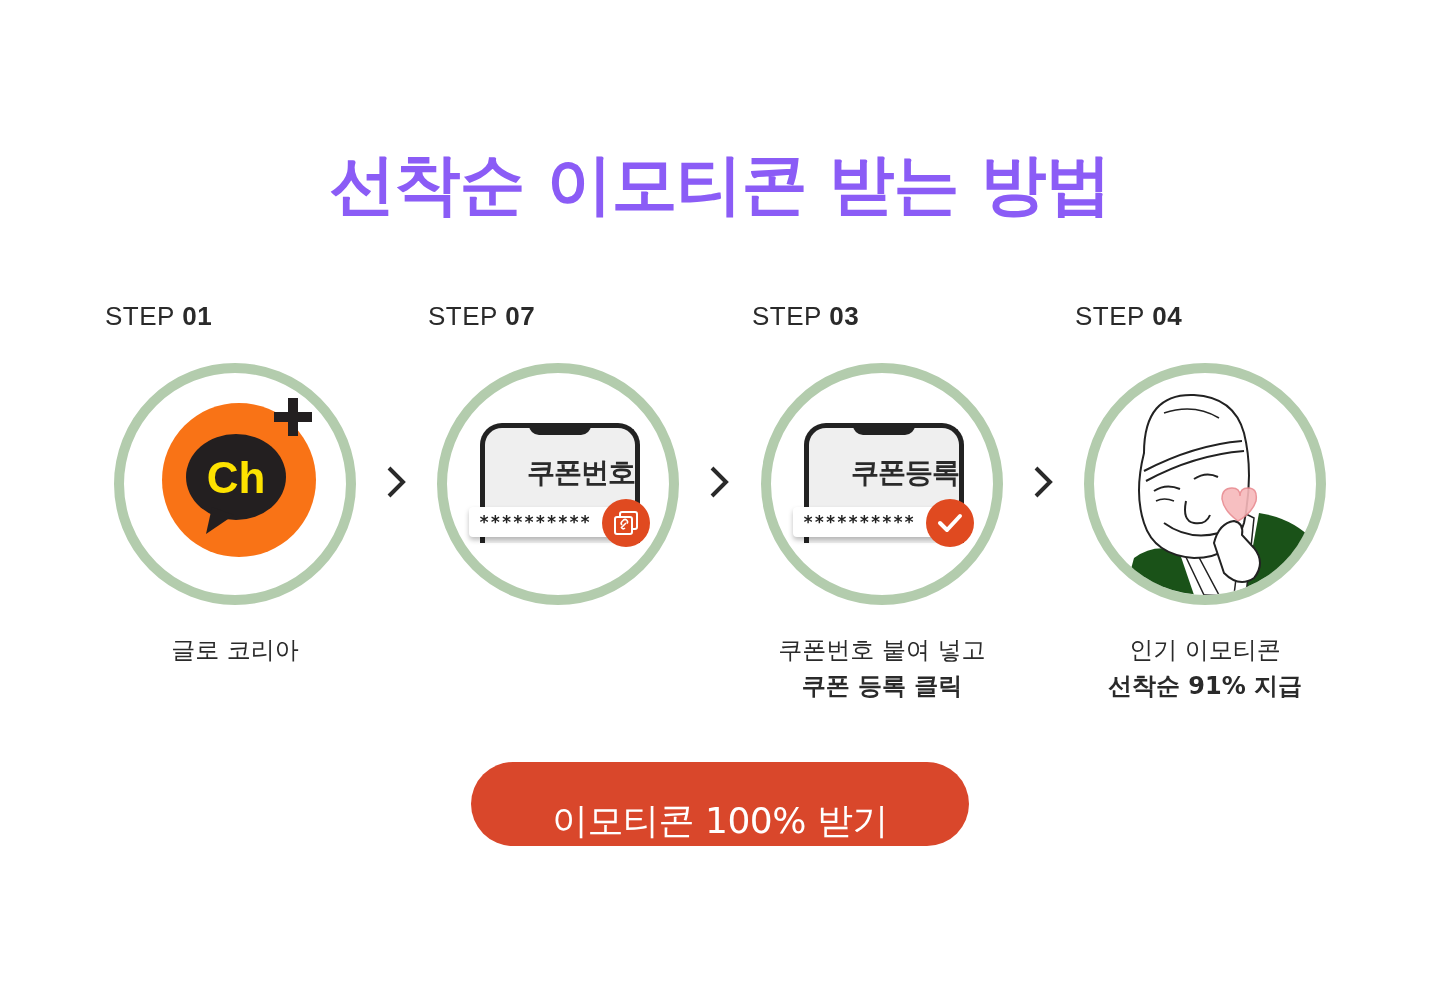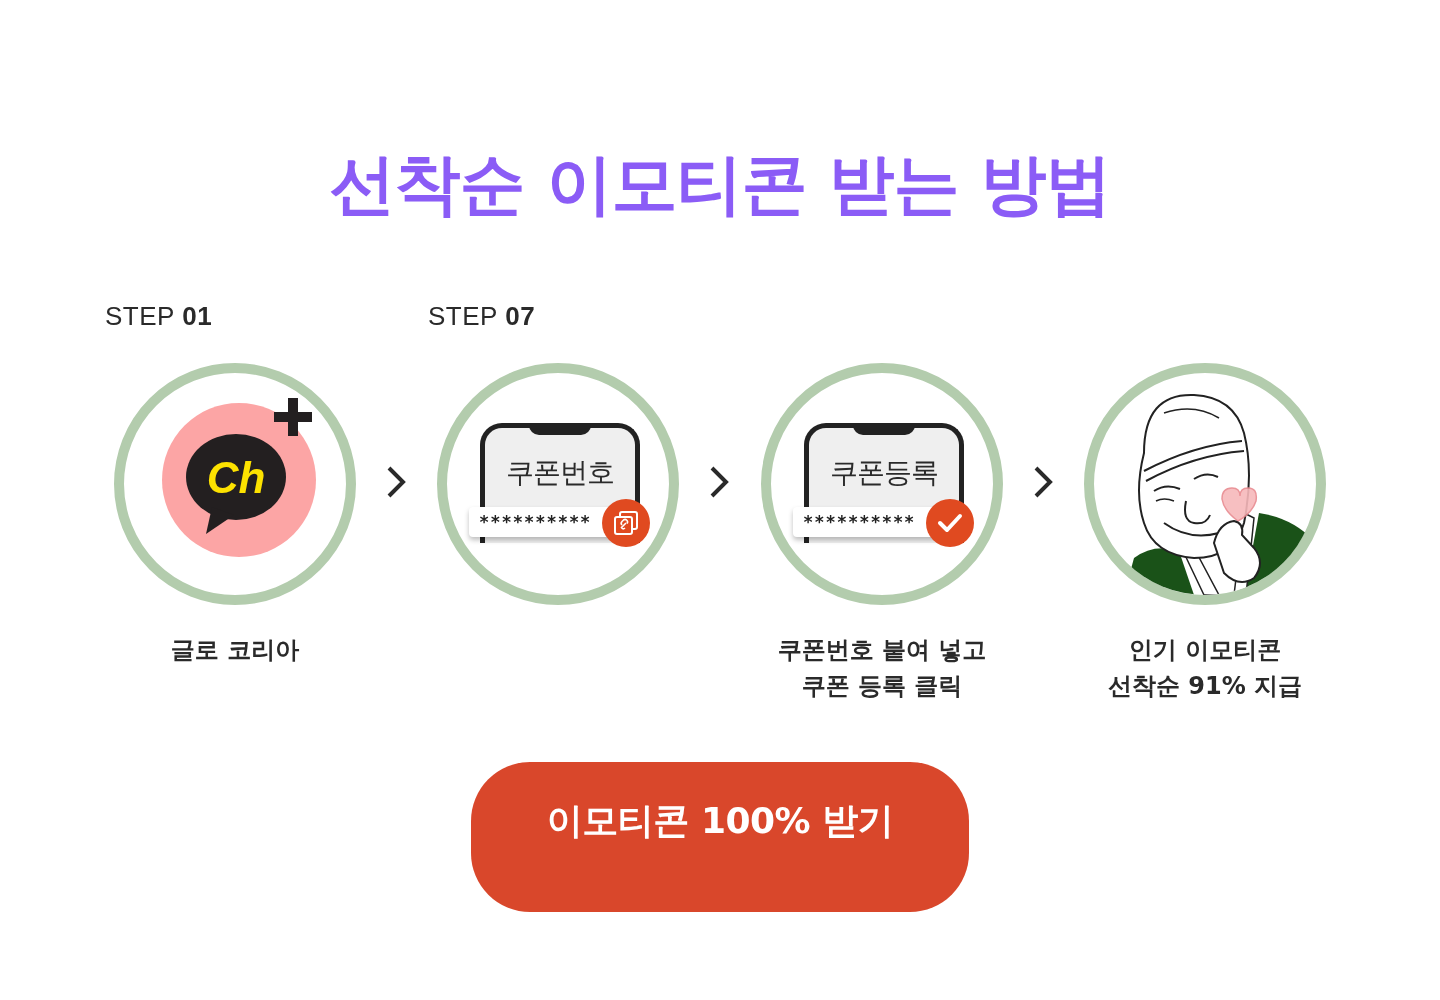--- a/index.html
+++ b/index.html
@@ -24,61 +24,61 @@
     .step-label b { font-weight: bold; }
     .ring {
       position: absolute; top: 363px; width: 242px; height: 242px;
       border-radius: 50%; border: 10px solid #b3ccad; background: #fff;
       overflow: hidden;
     }
     .caption {
       position: absolute; top: 632px; width: 300px; text-align: center;
       font-size: 24px; line-height: 36px; color: #2a2a2a;
     }
-    .caption .l1 { font-weight: bold; }
+    .caption .l1 { font-weight: normal; }
     .caption .l2 { font-weight: bold; }
     .arrow {
       position: absolute; top: 464px; width: 22px; height: 36px;
     }
     
     .kakao-circle {
       position: absolute; left: 38px; top: 30px; width: 154px; height: 154px;
-      border-radius: 50%; background: #fca5a5; font-style: italic;
+      border-radius: 50%; background: #f97316;
     }
     
     .phone {
       position: absolute; left: 33px; top: 50px; width: 160px; height: 120px;
       border: 5px solid #222; border-bottom: none; border-radius: 22px 22px 0 0;
       background: #efefef;
     }
     .phone .notch {
       position: absolute; left: 44px; top: -5px; width: 62px; height: 12px;
       background: #222; border-radius: 0 0 10px 10px;
     }
     .phone .screen-text {
-      position: absolute; top: 26px; left: 0; width: 100%; text-align: center;
-      font-size: 28px; font-weight: normal; color: #2a2a2a; letter-spacing: -1px;
+      position: absolute; top: 26px; left: 0; width: 100%; text-align: right;
+      font-size: 28px; font-weight: bold; color: #2a2a2a; letter-spacing: -1px;
     }
     .code-bar {
       position: absolute; left: 22px; top: 134px; width: 150px; height: 30px;
       background: #fff; border-radius: 4px;
       box-shadow: 0 3px 5px rgba(0,0,0,0.25);
       font-size: 17px; line-height: 30px; padding-left: 10px;
       letter-spacing: 1px; color: #222; font-family: "DejaVu Sans Mono", monospace;
       font-weight: bold;
     }
     .badge {
       position: absolute; left: 155px; top: 126px; width: 48px; height: 48px;
       border-radius: 50%; background: #e04a20;
       display: flex; align-items: center; justify-content: center;
     }
     .cta {
-      position: absolute; left: 471px; top: 762px; width: 498px; height: 150px;
+      position: absolute; left: 471px; top: 762px; width: 498px; height: 84px;
       border-radius: 59px; background: #d9472b; color: #fff;
-      font-size: 36px; font-weight: bold; text-align: center; line-height: 117px;
+      font-size: 36px; font-weight: normal; text-align: center; line-height: 117px;
       letter-spacing: -0.5px; cursor: pointer;
     }
   </style>
 </head>
 <body>
 
 <div class="page">
 
   <h1 class="title">선착순 이모티콘 받는 방법</h1>
 
@@ -125,20 +125,26 @@
         <rect x="3" y="8" width="17" height="17" rx="2" fill="#e04a20" stroke="#fff" stroke-width="2"></rect>
         <path d="M9 19 L14 14 M10 16 a2.5 2.5 0 0 1 0-3.5 l1.5-1.5 a2.5 2.5 0 0 1 3.5 3.5 M13 19 a2.5 2.5 0 0 1-3.5 0" fill="none" stroke="#fff" stroke-width="1.6"></path>
       </svg>
     </div>
   </div>
 
   <svg class="arrow" style="left:708px;" viewBox="0 0 22 36">
     <polyline points="4,4 18,18 4,32" fill="none" stroke="#2a2a2a" stroke-width="4"></polyline>
   </svg>
 
+  <div class="step" style="left:752px;">
+    <div class="step-label">
+      <span>STEP</span>
+      <b>03</b>
+    </div>
+  </div>
   <div class="ring" style="left:761px;">
     <div class="phone">
       <div class="notch"></div>
       <div class="screen-text">쿠폰등록</div>
     </div>
     <div class="code-bar">**********</div>
     <div class="badge">
       <svg width="30" height="30" viewBox="0 0 30 30">
         <polyline points="5,15 12,22 25,8" fill="none" stroke="#fff" stroke-width="4" stroke-linecap="round" stroke-linejoin="round"></polyline>
       </svg>
@@ -146,20 +152,26 @@
   </div>
   <div class="caption" style="left:732px;">
     <div class="l1">쿠폰번호 붙여 넣고</div>
     <div class="l2">쿠폰 등록 클릭</div>
   </div>
 
   <svg class="arrow" style="left:1032px;" viewBox="0 0 22 36">
     <polyline points="4,4 18,18 4,32" fill="none" stroke="#2a2a2a" stroke-width="4"></polyline>
   </svg>
 
+  <div class="step" style="left:1075px;">
+    <div class="step-label">
+      <span>STEP</span>
+      <b>04</b>
+    </div>
+  </div>
   <div class="ring" style="left:1084px;">
     <svg width="222" height="222" viewBox="0 0 222 222">
 
       <path d="M30 222 L40 185 Q60 170 85 178 L100 222 Z" fill="#1a5218"></path>
       <path d="M150 222 L165 140 Q200 145 222 170 L222 222 Z" fill="#1a5218"></path>
       <path d="M90 180 L110 222 L125 222 L100 175 Z" fill="#fff" stroke="#222" stroke-width="1.5"></path>
       <path d="M150 140 L140 222 L152 222 L160 145 Z" fill="#fff" stroke="#222" stroke-width="1.5"></path>
 
       <path d="M50 80 Q50 20 100 22 Q140 24 150 60 Q160 100 150 150 Q140 185 100 185 Q60 182 50 150 Q40 120 50 80 Z" fill="#fff" stroke="#222" stroke-width="2"></path>
 

